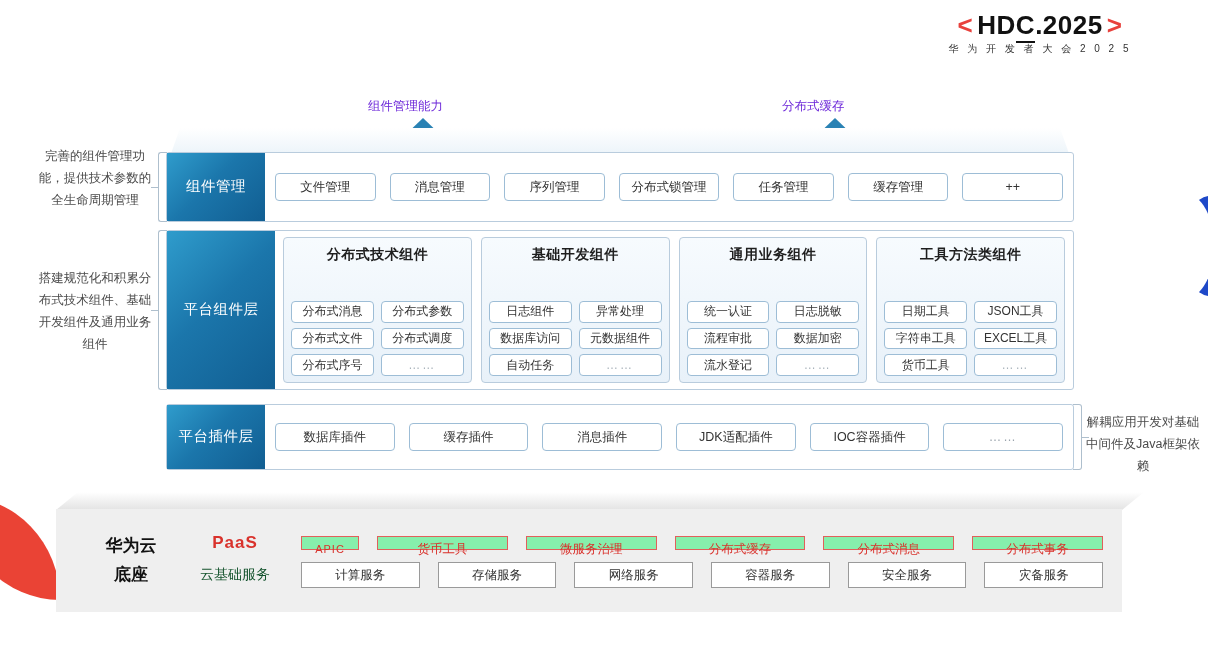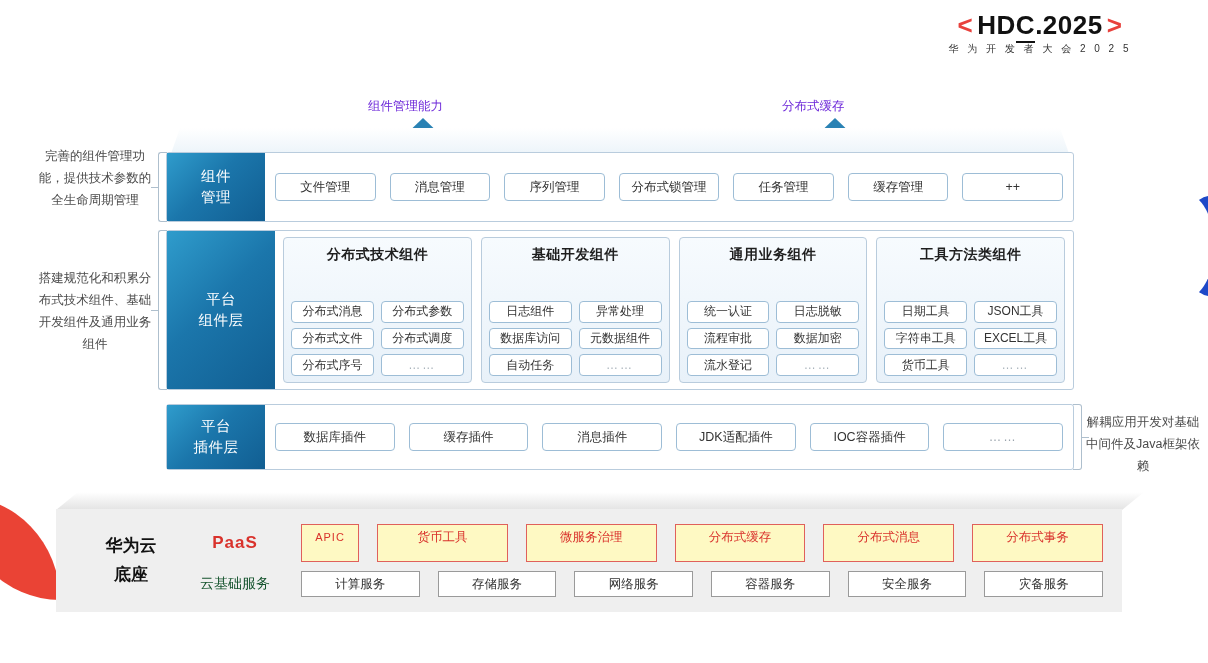--- a/index.html
+++ b/index.html
@@ -73,21 +73,21 @@
     box-sizing:border-box;display:flex;align-items:stretch;
   }
   .row-mgmt{left:166px;top:152px;width:908px;height:70px;}
   .row-comp{left:166px;top:230px;width:908px;height:160px;}
   .row-plug{left:166px;top:404px;width:908px;height:66px;}
 
   .layer-label{
     flex:0 0 98px;
     background:linear-gradient(135deg,#2f9ccc 0%,#1b76ab 45%,#115e92 100%);
     color:#fff;font-size:14.5px;line-height:1.45;
-    display:flex;flex-direction:column;align-items:center;justify-content:center;
+    display:flex;flex-direction:row;align-items:center;justify-content:center;
     text-align:center;letter-spacing:.5px;
   }
   .row-comp .layer-label{flex:0 0 108px;}
   .row-body{
     flex:1;display:flex;align-items:center;justify-content:space-around;
     padding:0 10px;box-sizing:border-box;gap:14px;
   }
 
   
   .chip{
@@ -165,22 +165,22 @@
     line-height:1.7;
   }
   .base-rows{flex:1;display:flex;flex-direction:column;gap:9px;}
   .base-row{display:flex;align-items:center;gap:18px;}
   .base-rowlabel{
     flex:0 0 96px;text-align:center;white-space:nowrap;
   }
   .paas-label{font-size:17px;font-weight:bold;color:#d9322c;letter-spacing:1px;}
   .cloud-label{font-size:14px;color:#14532d;}
   .pchip{
-    border:1px solid #e0605b;background:#fef9c3;color:#d9322c;
-    font-size:12.5px;height:38px;line-height:24px;text-align:center;
+    border:1px solid #e0605b;background:#86efac;color:#d9322c;
+    font-size:12.5px;height:14px;line-height:24px;text-align:center;
     box-sizing:border-box;white-space:nowrap;flex:1;
   }
   .pchip.narrow{flex:0 0 58px;font-size:11px;letter-spacing:1px;}
   .pchip.gray{border-color:#9a9a9a;color:#333;}
   .bchip{
     border:1px solid #9a9a9a;background:#fff;color:#333;
     font-size:12.5px;height:26px;line-height:24px;text-align:center;
     box-sizing:border-box;white-space:nowrap;flex:1;
   }
 </style>

